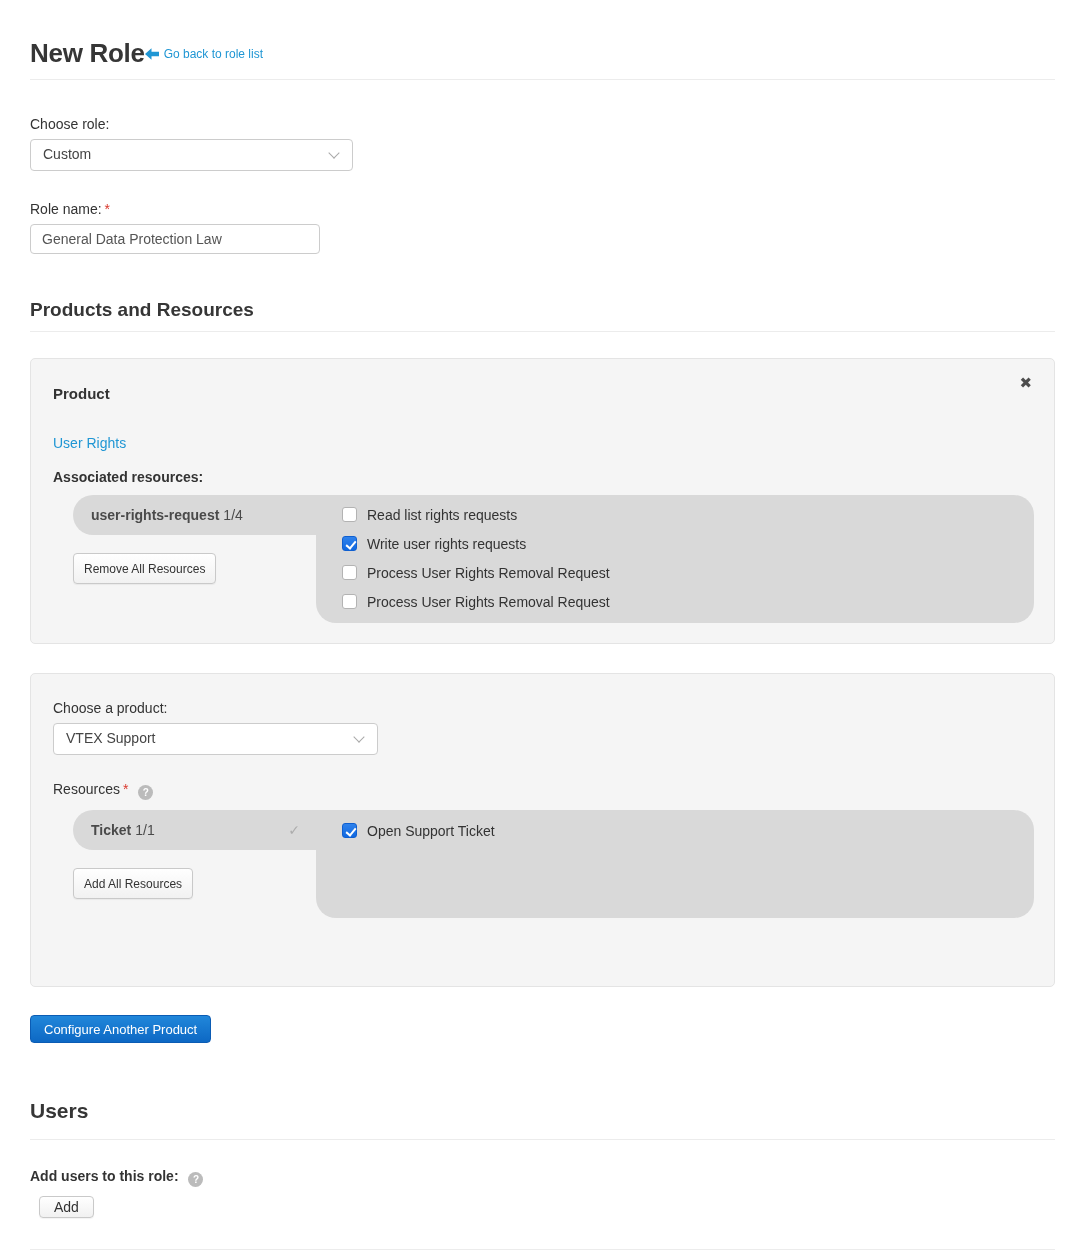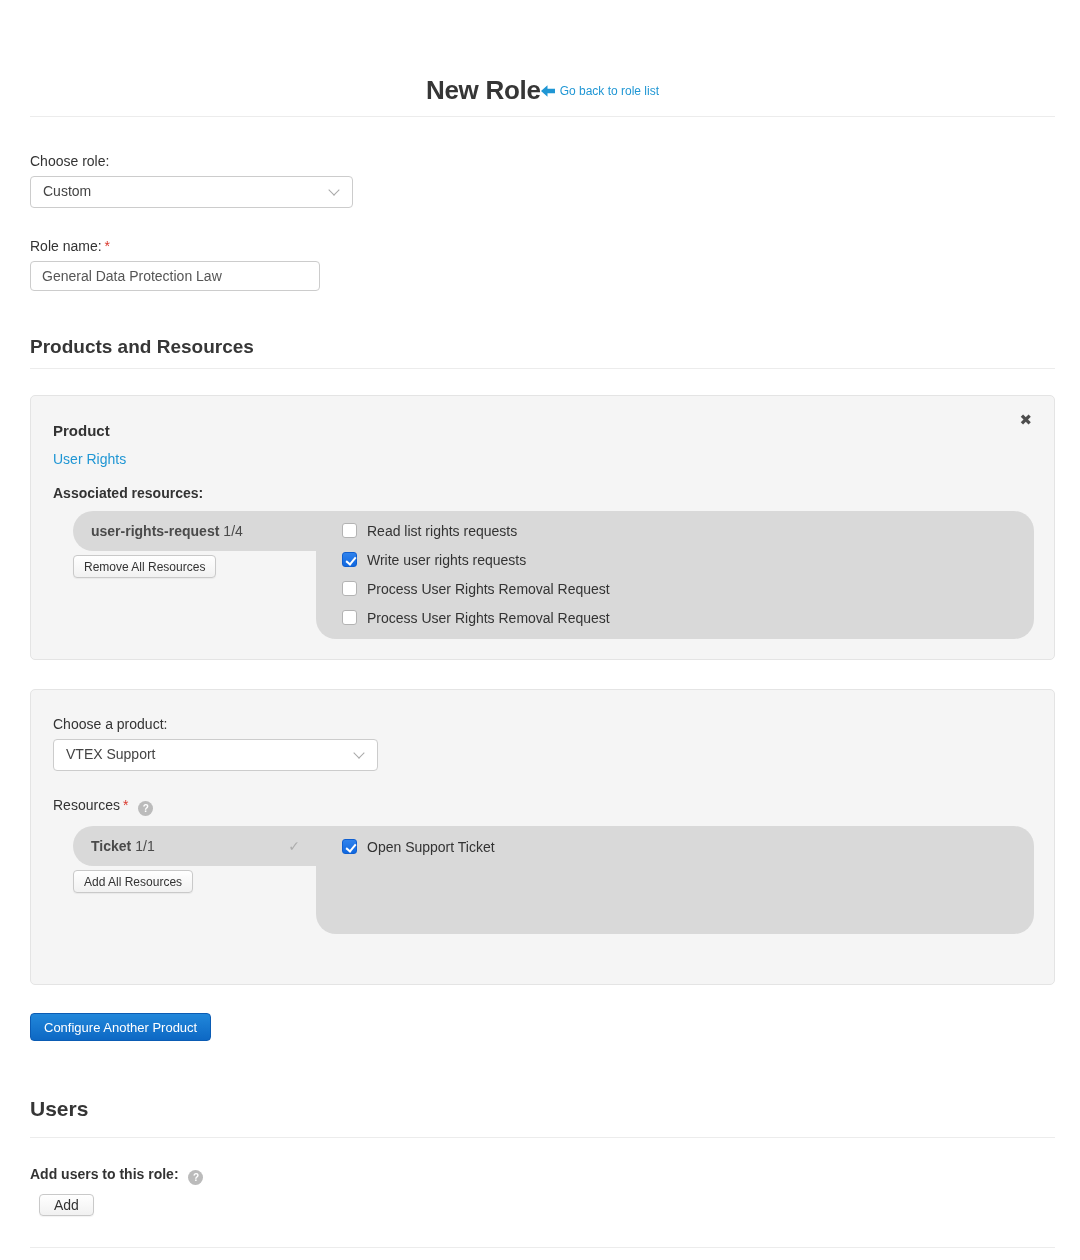--- a/index.html
+++ b/index.html
@@ -5,21 +5,21 @@
   * { margin:0; padding:0; box-sizing:border-box; }
   html,body { background:#ffffff; }
   body {
     width:1080px; height:1260px; overflow:hidden;
     font-family:"Liberation Sans","DejaVu Sans",sans-serif;
     color:#333; font-size:14px;
   }
   .container { padding:38px 25px 0 30px; }
 
   
-  .header-row { display:flex; justify-content:center; align-items:center;margin-top:37px; }
+  .header-row { display:flex; justify-content:flex-start; align-items:center; }
   .page-title { font-size:26px; font-weight:bold; color:#363636; letter-spacing:-0.3px; }
   .back-link { display:inline-flex; align-items:center; gap:5px; color:#1f96d4; font-size:12px; cursor:pointer; text-decoration:none; }
   .rule { border:0; border-top:1px solid #ececec; margin-top:10px; }
 
   
   .form-label { font-size:14px; color:#333; }
   .lbl-bold { font-weight:bold; }
   .req { color:#d9372c; margin-left:3px; }
   .select-box {
     position:relative; height:32px; background:#fff;
@@ -41,24 +41,24 @@
   .section-heading { font-weight:bold; color:#363636; }
   .h-products { font-size:19px; margin-top:45px; }
   .h-users { font-size:21px; margin-top:56px; }
 
   
   .card {
     background:#f5f5f5; border:1px solid #e4e4e4; border-radius:5px;
     position:relative; padding:26px 20px 20px 22px;
   }
   .card-1 { margin-top:26px; }
-  .card-2 { margin-top:29px; padding-bottom:50px; }
+  .card-2 { margin-top:29px; padding-bottom:68px; }
   .close-x { position:absolute; top:16px; right:22px; font-size:15px; color:#4d4d4d; font-weight:bold; cursor:pointer; line-height:1; }
   .product-label { font-size:15px; font-weight:bold; color:#333; }
-  .product-link { color:#1f96d4; font-size:14px; margin-top:12px; cursor:pointer; }
+  .product-link { color:#1f96d4; font-size:14px; margin-top:33px; cursor:pointer; }
   .assoc-label { font-weight:bold; margin-top:18px; }
 
   
   .res-widget { position:relative; margin-left:20px; margin-top:10px; }
   .res-widget.w1 { height:128px; }
   .res-widget.w2 { height:108px; }
   .res-bar {
     position:absolute; left:0; right:0; top:0; height:40px;
     background:#d9d9d9; border-radius:20px 20px 0 20px;
   }
@@ -86,21 +86,21 @@
     border:solid #fff; border-width:0 2px 2px 0; transform:rotate(40deg);
   }
   .perm-label { color:#333; font-size:14px; }
 
   
   .btn { display:inline-flex; align-items:center; justify-content:center; border-radius:4px; cursor:pointer; font-family:inherit; }
   .btn-secondary {
     background:linear-gradient(#ffffff,#f1f1f1); border:1px solid #c9c9c9;
     color:#333; box-shadow:0 1px 1px rgba(0,0,0,0.05);
   }
-  .btn-resource { position:absolute; left:0; top:44px; height:23px; font-size:12px; padding:0 10px; }
+  .btn-resource { position:absolute; left:0; top:58px; height:31px; font-size:12px; padding:0 10px; }
   .btn-primary {
     background:linear-gradient(#2187da,#0d68c4); border:1px solid #0b5cb4; color:#fff;
   }
   .btn-configure { height:28px; padding:0 13px; font-size:13px; margin-top:28px; }
   .btn-add { height:22px; padding:0 14px; font-size:14px; margin-left:9px; }
   .btn-save { height:28px; padding:0 14px; font-size:14px; }
   .btn-cancel { height:28px; padding:0 15px; font-size:14px; margin-left:9px; }
 
   .help-icon {
     display:inline-block; width:15px; height:15px; border-radius:50%;

